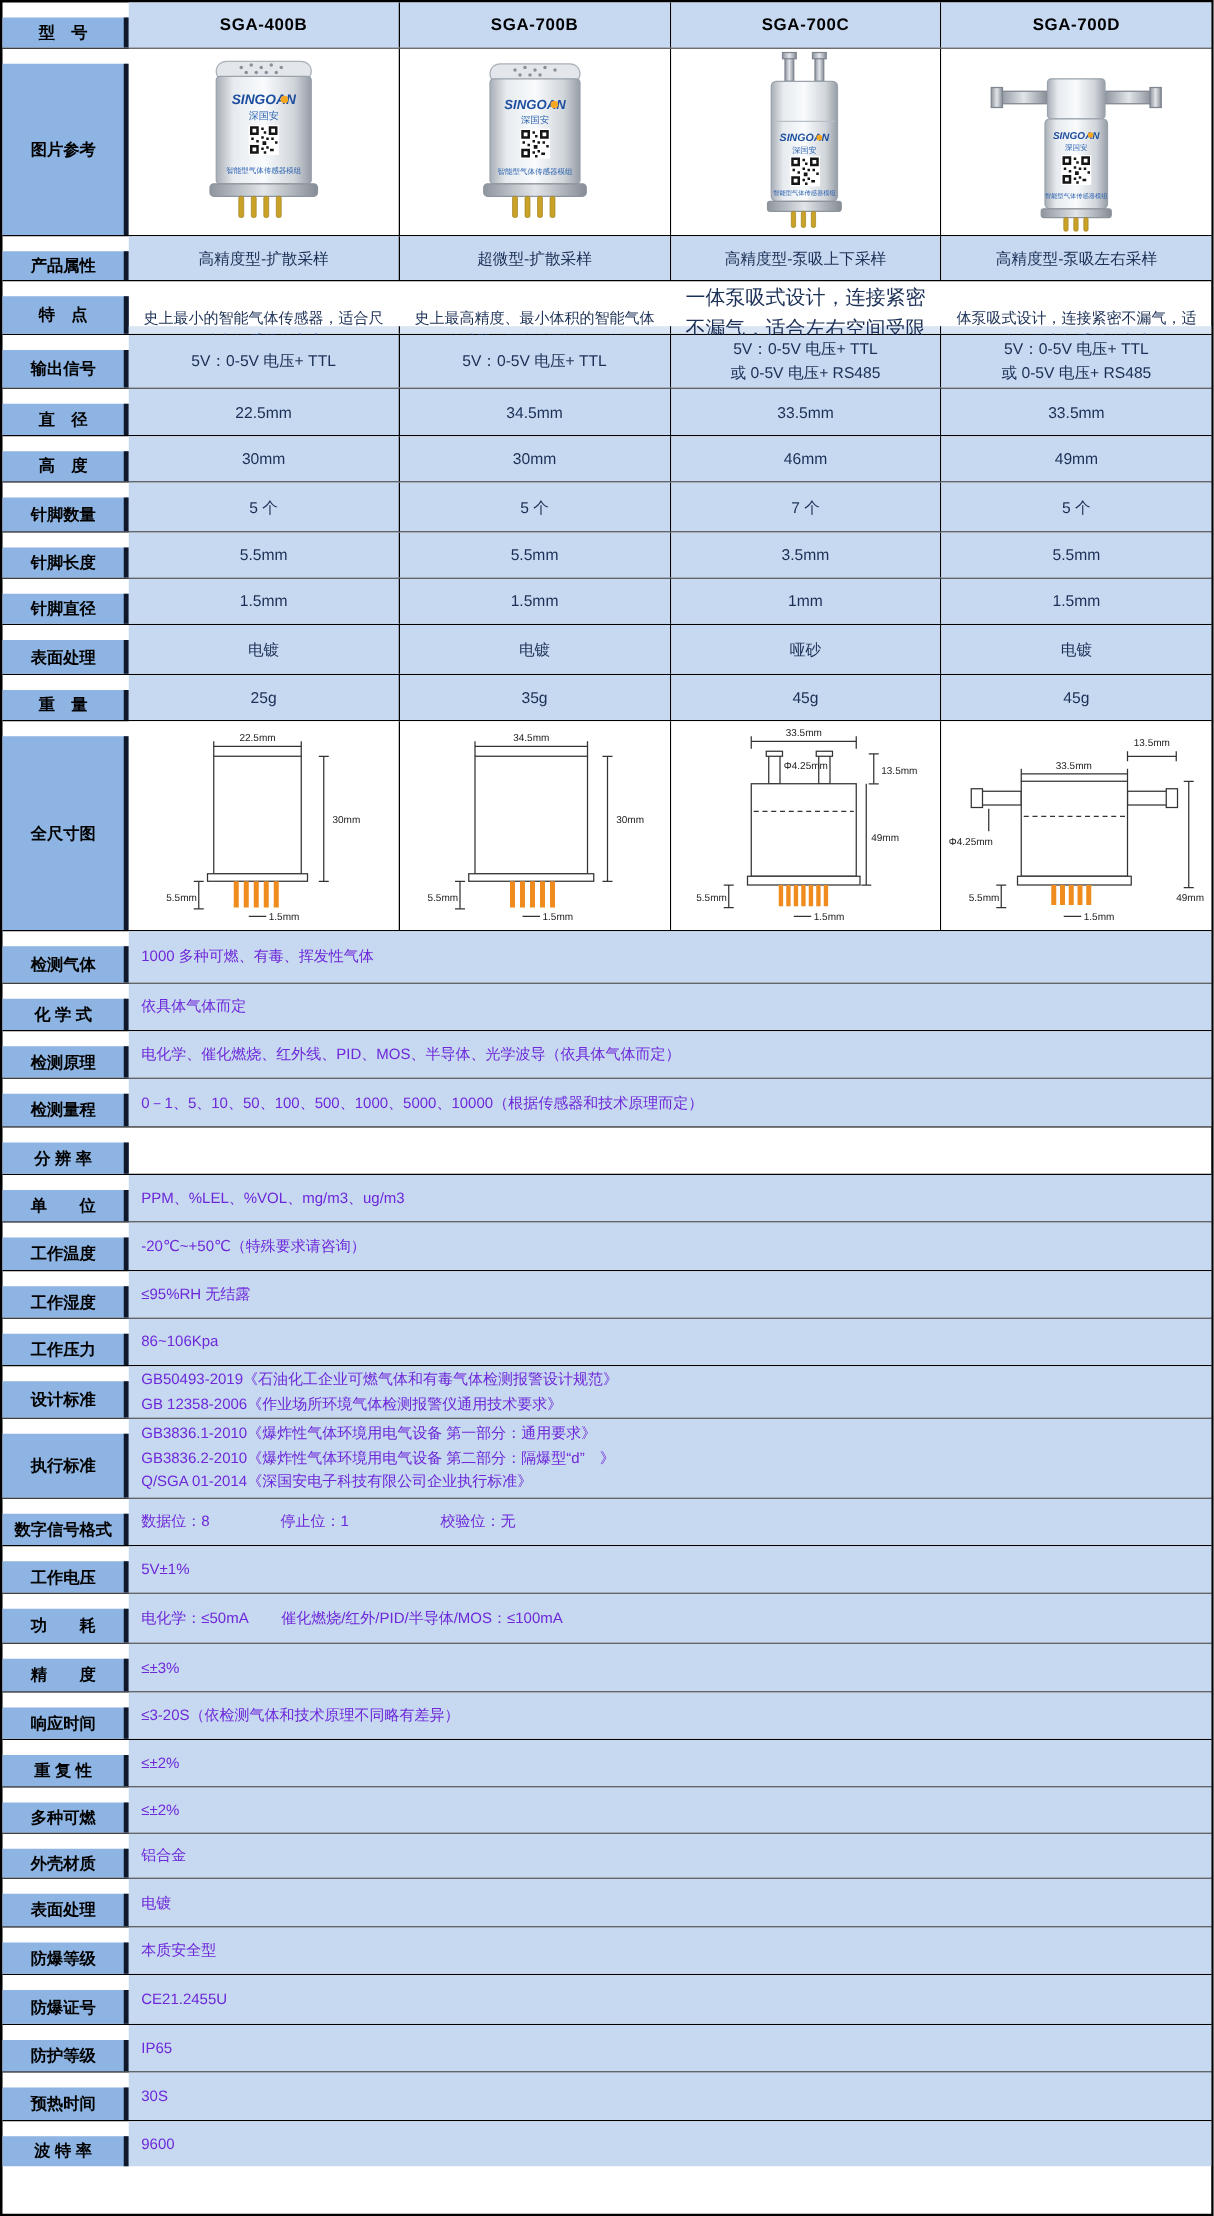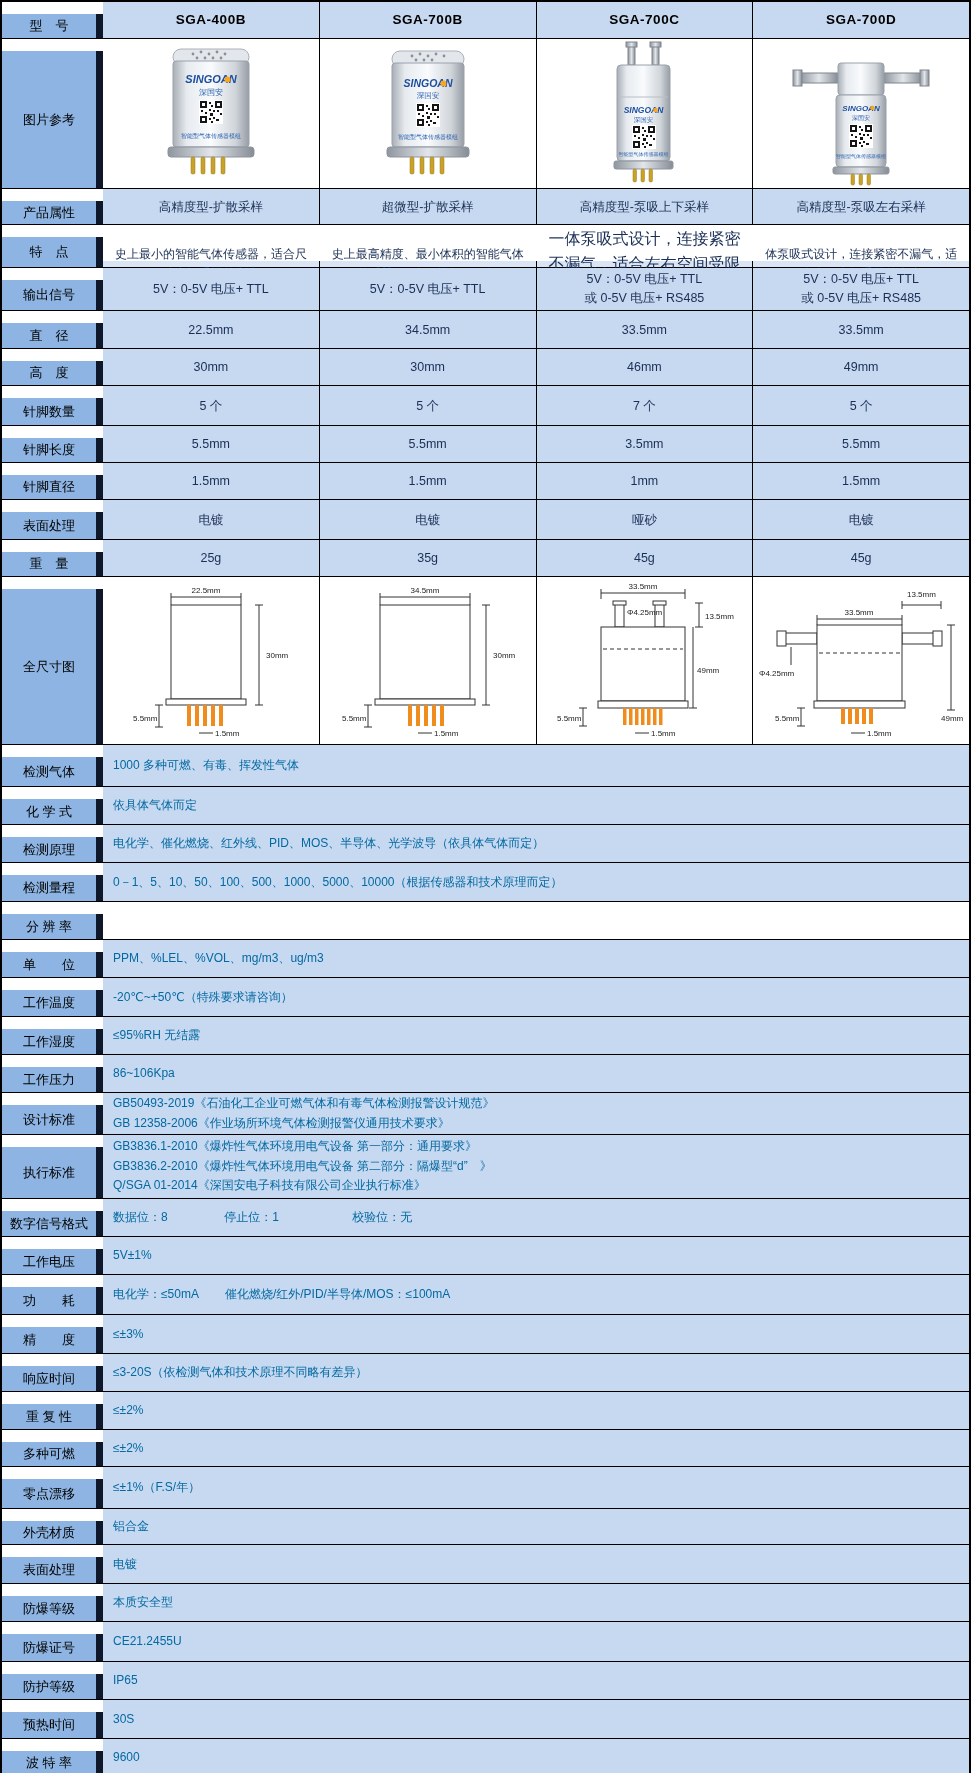--- a/index.html
+++ b/index.html
@@ -6,38 +6,38 @@
   .sheet{
     width:971px;height:1773px;box-sizing:border-box;
     border:2px solid #000;background:#fff;
     font-family:"Liberation Sans","DejaVu Sans",sans-serif;
   }
   .row{display:flex;box-sizing:border-box;border-bottom:1px solid #000;}
   .row.last{border-bottom:none;}
   .rh{
     width:101px;flex:0 0 101px;background:#8DB4E2;color:#000;
     display:flex;align-items:center;justify-content:center;text-align:center;
-    font-weight:normal;font-size:13px;line-height:1.35;
-    border-right:7px solid #0f172a;box-sizing:border-box;padding:0 4px;
+    font-weight:bold;font-size:13px;line-height:1.35;
+    border-right:4px solid #0f172a;box-sizing:border-box;padding:0 4px;
     white-space:pre-wrap;
     margin-top:12px;
   }
   .cell{
     flex:1 1 0;background:#C7D9F1;color:#1A2F55;
     display:flex;align-items:center;justify-content:center;text-align:center;
     font-size:12.5px;line-height:1.6;
     border-right:1px solid #000;box-sizing:border-box;padding:2px 8px;
     white-space:pre-wrap;
   }
   .cell.nr{border-right:none;}
   .model-row .cell{font-weight:bold;color:#000;font-size:13.5px;letter-spacing:.5px;background:#C7D9F1;}
   .lighter .cell{background:#D9E4F4;margin-top:36px;}
   .white .cell{background:#fff;padding:0;}
   .specval{
-    flex:1 1 0;background:#C7D9F1;color:#0369a1;
+    flex:1 1 0;background:#C7D9F1;color:#6d28d9;
     display:flex;align-items:center;justify-content:flex-start;text-align:left;
     font-size:12px;line-height:1.75;
     box-sizing:border-box;padding:2px 8px 2px 10px;white-space:pre-wrap;
   }
   svg text{font-family:"Liberation Sans","DejaVu Sans",sans-serif;}
   .dimtxt{font-size:8px;fill:#222;}
   .brandtxt{font-weight:bold;font-style:italic;fill:#1D4E9E;}
 </style>
 </head>
 <body>
@@ -497,24 +497,20 @@
     <div class="specval">≤3-20S（依检测气体和技术原理不同略有差异）</div>
   </div>
   <div class="row" style="height:38px">
     <div class="rh">重 复 性</div>
     <div class="specval">≤±2%</div>
   </div>
   <div class="row" style="height:37px">
     <div class="rh">多种可燃</div>
     <div class="specval">≤±2%</div>
   </div>
-  <div class="row" style="height:42px">
-    <div class="rh">零点漂移</div>
-    <div class="specval">≤±1%（F.S/年）</div>
-  </div>
   <div class="row" style="height:36px">
     <div class="rh">外壳材质</div>
     <div class="specval">铝合金</div>
   </div>
   <div class="row" style="height:39px">
     <div class="rh">表面处理</div>
     <div class="specval">电镀</div>
   </div>
   <div class="row" style="height:38px">
     <div class="rh">防爆等级</div>

